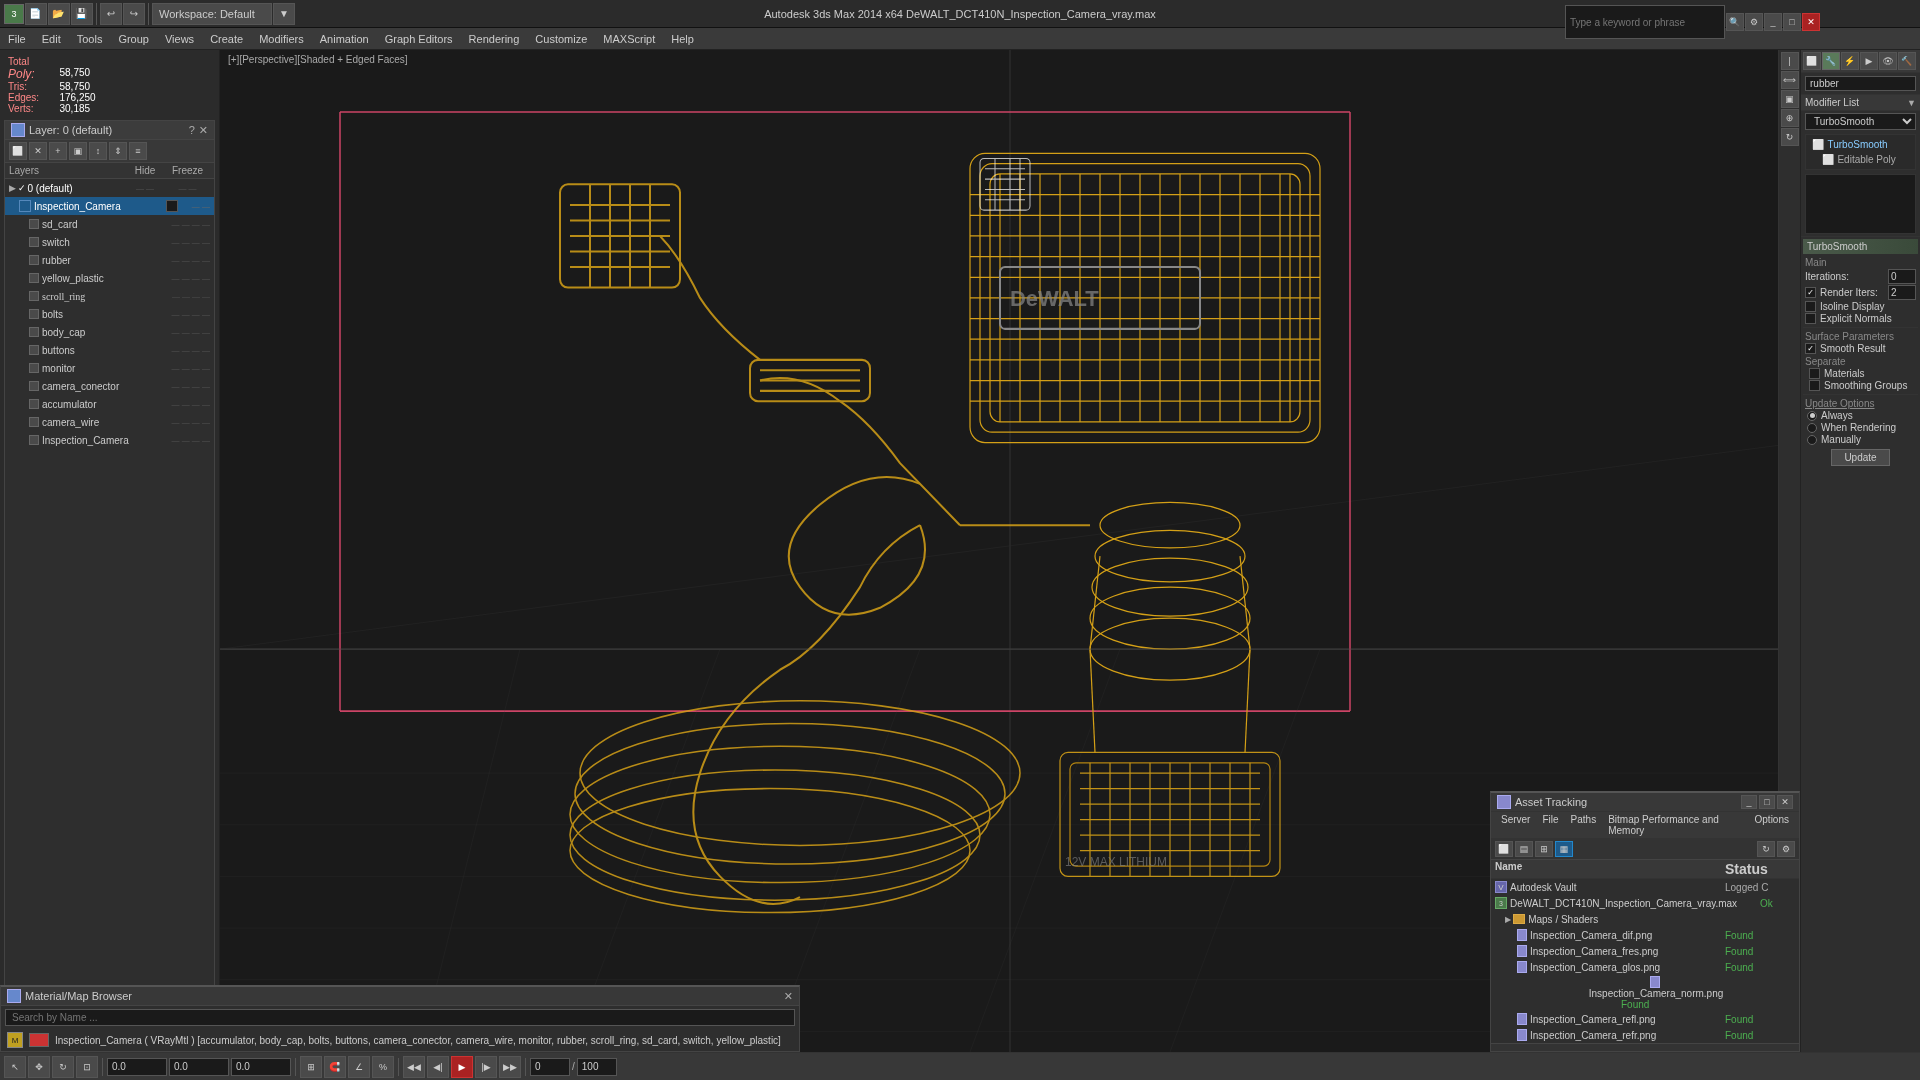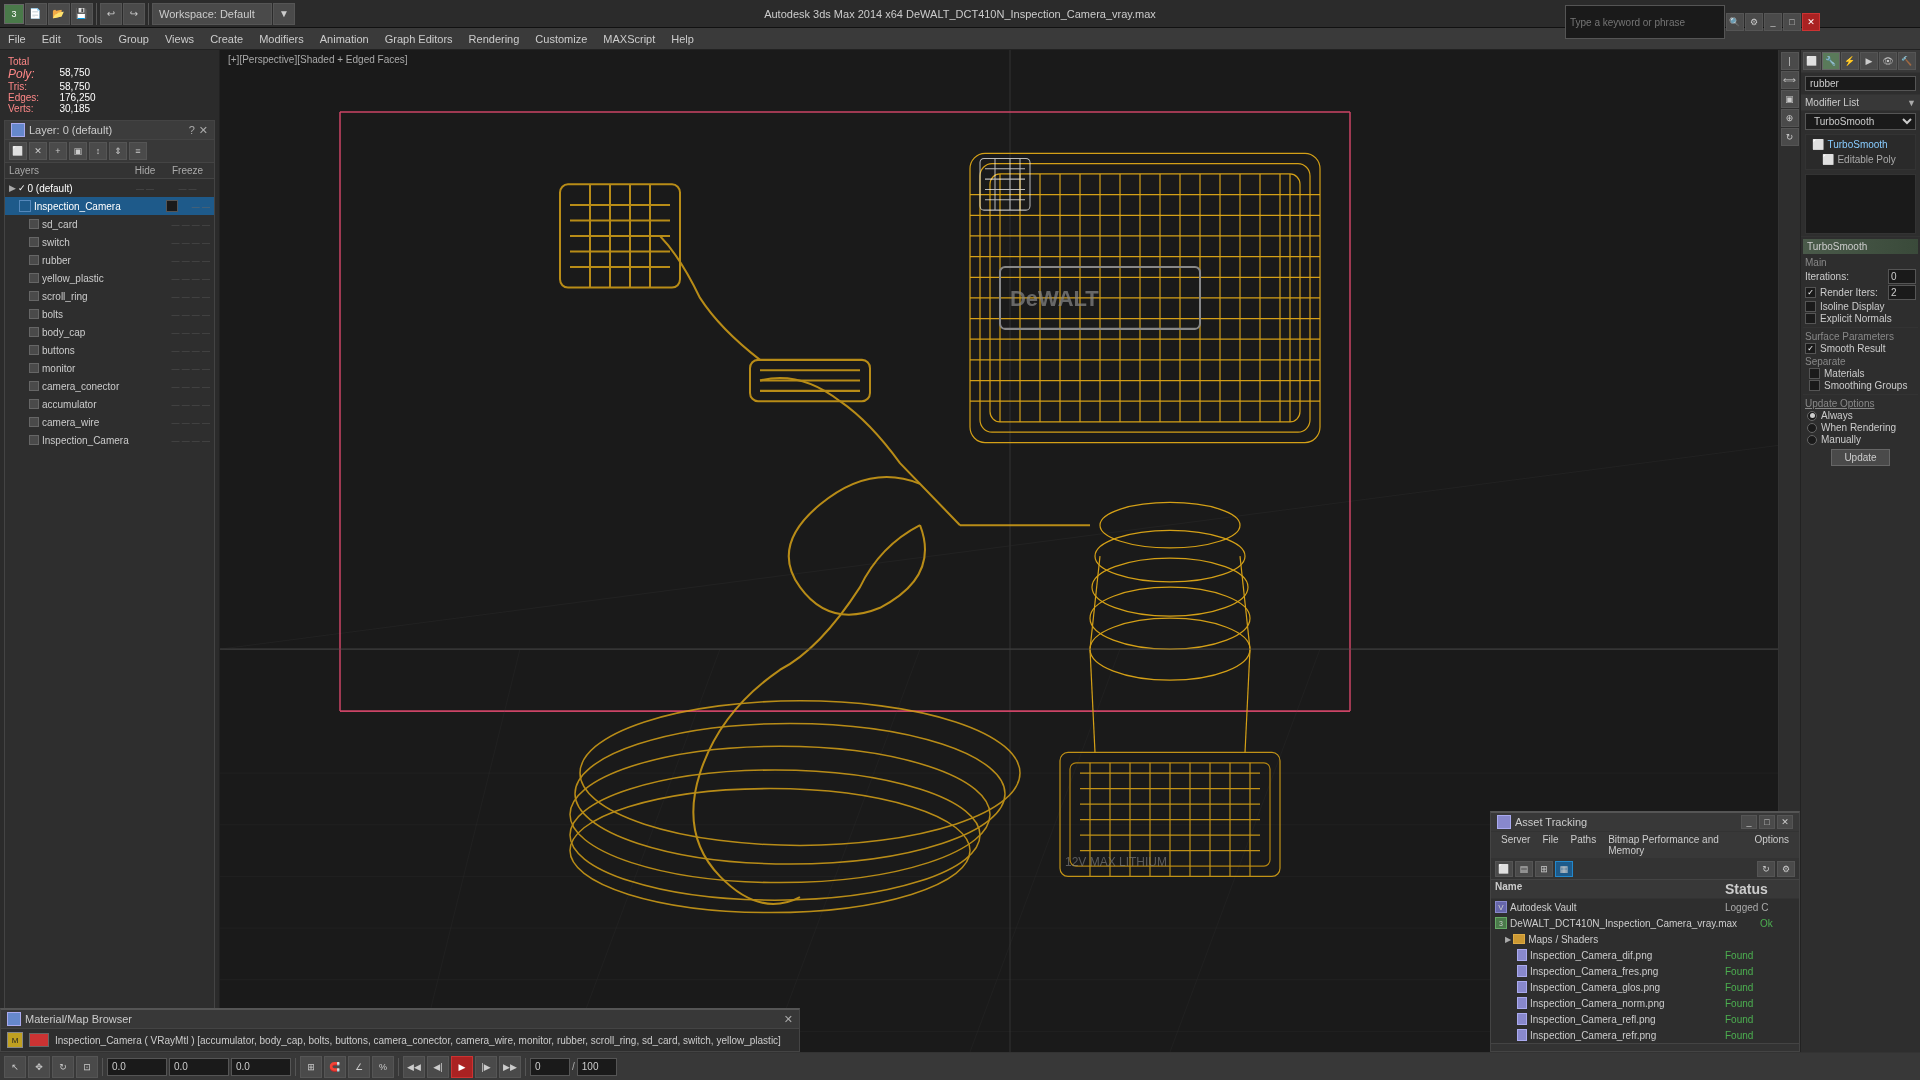--- a/index.html
+++ b/index.html
@@ -175,21 +175,21 @@
             <span style="font-size:8px;color:#555;margin-right:2px;">— —</span>
             <span style="font-size:8px;color:#555;">— —</span>
           </div>
           <div style="display: flex; align-items: center; padding: 1px 4px; height: 18px; cursor: pointer;">
             <span style="width:20px;"></span>
             <div style="width:10px;height:10px;background:#4a4a4a;border:1px solid #666;margin-right:3px;"></div>
             <span style="font-size:10px;flex:1;color:#ccc;">yellow_plastic</span>
             <span style="font-size:8px;color:#555;margin-right:2px;">— —</span>
             <span style="font-size:8px;color:#555;">— —</span>
           </div>
-          <div style="display: flex; align-items: center; padding: 1px 4px; height: 18px; cursor: pointer;">
+          <div style="display: flex; align-items: center; padding: 1px 4px; height: 18px; cursor: pointer; font-family: Liberation Serif, serif;">
             <span style="width:20px;"></span>
             <div style="width:10px;height:10px;background:#4a4a4a;border:1px solid #666;margin-right:3px;"></div>
             <span style="font-size:10px;flex:1;color:#ccc;">scroll_ring</span>
             <span style="font-size:8px;color:#555;margin-right:2px;">— —</span>
             <span style="font-size:8px;color:#555;">— —</span>
           </div>
           <div style="display: flex; align-items: center; padding: 1px 4px; height: 18px; cursor: pointer;">
             <span style="width:20px;"></span>
             <div style="width:10px;height:10px;background:#4a4a4a;border:1px solid #666;margin-right:3px;"></div>
             <span style="font-size:10px;flex:1;color:#ccc;">bolts</span>
@@ -526,20 +526,21 @@
     </div>
   </div>
 </div>
 
 <div id="mat-browser" style="position:absolute;bottom:28px;left:0;width:800px;background:#2e2e2e;border:1px solid #444;border-top:2px solid #555;z-index:50;">
   <div style="background:#383838;padding:2px 6px;display:flex;align-items:center;justify-content:space-between;border-bottom:1px solid #444;">
     <div style="width:14px;height:14px;background:#6688cc;border:1px solid #aaaaee;margin-right:4px;display:inline-block;"></div>
     <span style="color:#ccc;font-size:11px;flex:1;">Material/Map Browser</span>
     <div style="color:#aaa;font-size:11px;cursor:pointer;">✕</div>
   </div>
+  <input style="background: rgb(26, 26, 26); border: 1px solid rgb(85, 85, 85); color: rgb(170, 170, 170); font-size: 10px; padding: 2px 6px; margin: 3px 4px; width: calc(100% - 8px);" placeholder="Search by Name ...">
   <div style="display:flex;align-items:center;padding:3px 6px;gap:6px;">
     <div style="width:16px;height:16px;background:#c0a020;border:1px solid #888;display:flex;align-items:center;justify-content:center;font-size:8px;color:#222;">M</div>
     <div style="width:20px;height:14px;background:#cc3333;border:1px solid #666;"></div>
     <span style="font-size:10px;color:#ccc;">Inspection_Camera ( VRayMtl ) [accumulator, body_cap, bolts, buttons, camera_conector, camera_wire, monitor, rubber, scroll_ring, sd_card, switch, yellow_plastic]</span>
   </div>
 </div>
 
 <div id="asset-tracking" style="position:absolute;bottom:28px;right:120px;width:310px;background:#2e2e2e;border:1px solid #444;border-top:2px solid #555;z-index:50;">
   <div style="background:#383838;padding:2px 6px;display:flex;align-items:center;justify-content:space-between;border-bottom:1px solid #333;">
     <div style="display:flex;align-items:center;gap:4px;">
@@ -604,21 +605,21 @@
       <div style="display: flex; align-items: center; padding: 1px 4px 1px 26px; min-height: 16px; cursor: pointer;">
         <div style="width:10px;height:12px;background:#8888cc;border:1px solid #aaaaee;margin-right:3px;"></div>
         <span style="flex:1;font-size:10px;color:#ccc;">Inspection_Camera_fres.png</span>
         <span style="width:70px;font-size:10px;color:#4caf50;">Found</span>
       </div>
       <div style="display: flex; align-items: center; padding: 1px 4px 1px 26px; min-height: 16px; cursor: pointer;">
         <div style="width:10px;height:12px;background:#8888cc;border:1px solid #aaaaee;margin-right:3px;"></div>
         <span style="flex:1;font-size:10px;color:#ccc;">Inspection_Camera_glos.png</span>
         <span style="width:70px;font-size:10px;color:#4caf50;">Found</span>
       </div>
-      <div style="display: flex; align-items: center; padding: 1px 4px 1px 26px; min-height: 16px; cursor: pointer;">
+      <div style="display: flex; align-items: center; padding: 1px 4px 1px 26px; min-height: 16px; cursor: pointer; flex-direction: column;">
         <div style="width:10px;height:12px;background:#8888cc;border:1px solid #aaaaee;margin-right:3px;"></div>
         <span style="flex:1;font-size:10px;color:#ccc;">Inspection_Camera_norm.png</span>
         <span style="width:70px;font-size:10px;color:#4caf50;">Found</span>
       </div>
       <div style="display: flex; align-items: center; padding: 1px 4px 1px 26px; min-height: 16px; cursor: pointer;">
         <div style="width:10px;height:12px;background:#8888cc;border:1px solid #aaaaee;margin-right:3px;"></div>
         <span style="flex:1;font-size:10px;color:#ccc;">Inspection_Camera_refl.png</span>
         <span style="width:70px;font-size:10px;color:#4caf50;">Found</span>
       </div>
       <div style="display: flex; align-items: center; padding: 1px 4px 1px 26px; min-height: 16px; cursor: pointer;">

